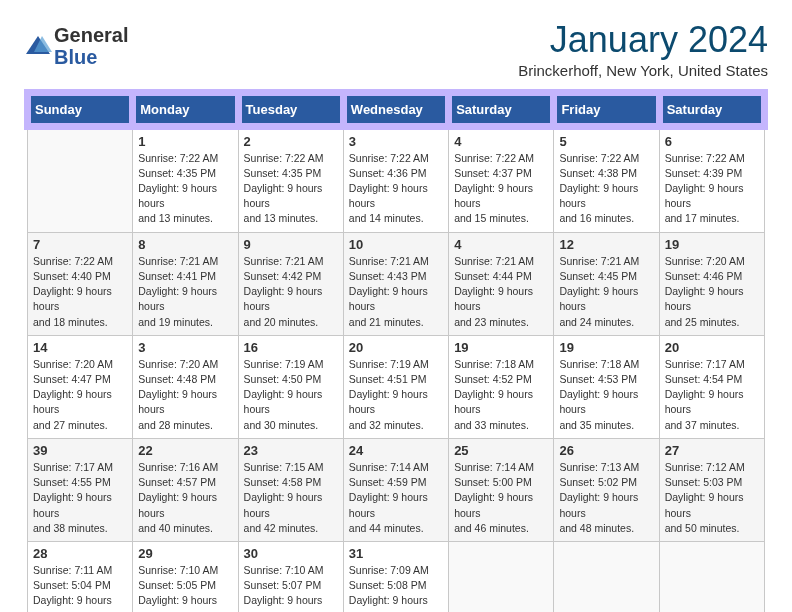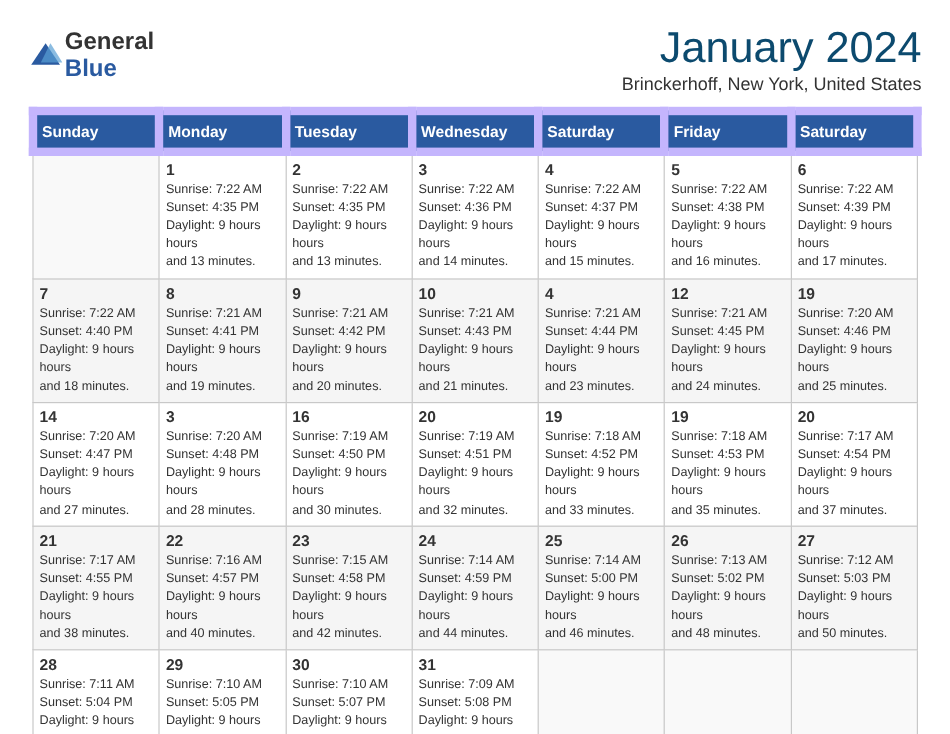--- a/index.html
+++ b/index.html
@@ -204,21 +204,21 @@
           <span class="day-number">19</span>
           <div class="day-info">Sunrise: 7:18 AM<br>Sunset: 4:53 PM<br>Daylight: 9 hours hours<br>and 35 minutes.</div>
         </td>
         <td>
           <span class="day-number">20</span>
           <div class="day-info">Sunrise: 7:17 AM<br>Sunset: 4:54 PM<br>Daylight: 9 hours hours<br>and 37 minutes.</div>
         </td>
       </tr>
       <tr>
         <td>
-          <span class="day-number">21</span>
+          <span class="day-number">39</span>
           <div class="day-info">Sunrise: 7:17 AM<br>Sunset: 4:55 PM<br>Daylight: 9 hours hours<br>and 38 minutes.</div>
         </td>
         <td>
           <span class="day-number">22</span>
           <div class="day-info">Sunrise: 7:16 AM<br>Sunset: 4:57 PM<br>Daylight: 9 hours hours<br>and 40 minutes.</div>
         </td>
         <td>
           <span class="day-number">23</span>
           <div class="day-info">Sunrise: 7:15 AM<br>Sunset: 4:58 PM<br>Daylight: 9 hours hours<br>and 42 minutes.</div>
         </td>

